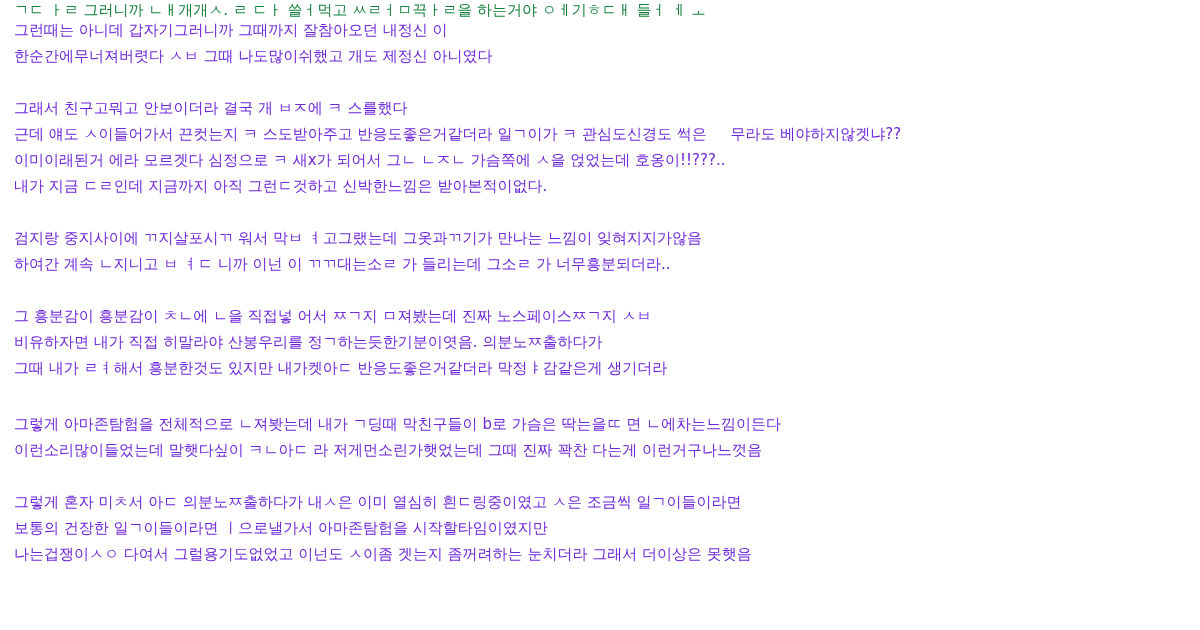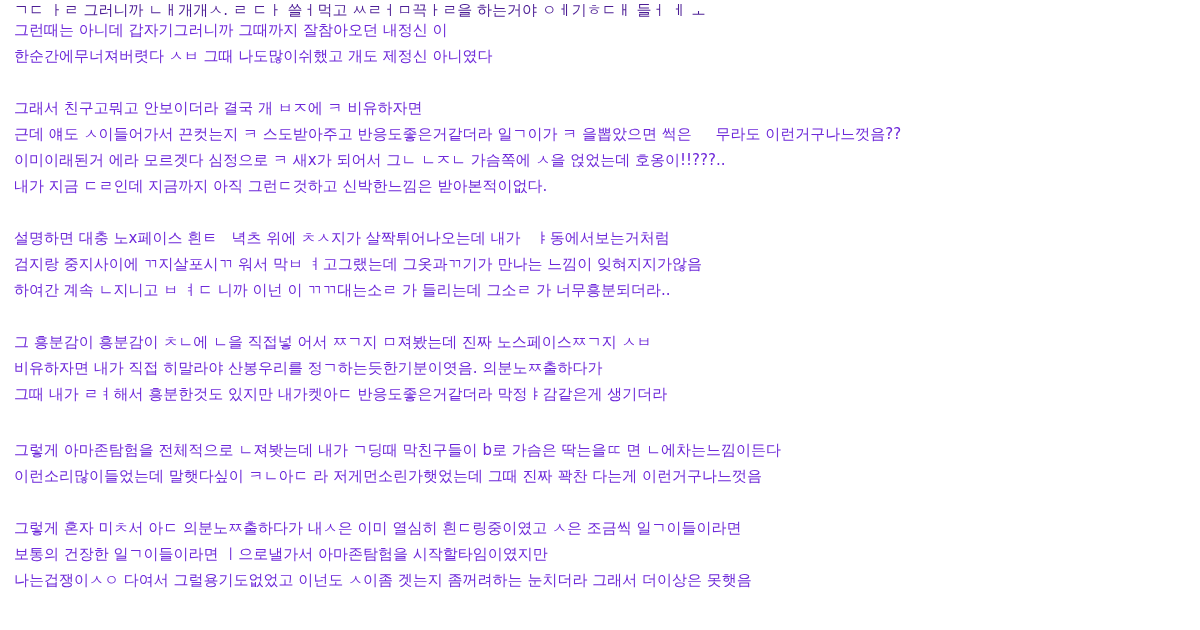--- a/index.html
+++ b/index.html
@@ -23,48 +23,47 @@
     line-height: 26px;
     color: #6d28d9;
     white-space: pre;
     letter-spacing: 0px;
   }
   .line.clipped {
     
     height: 13px;
     line-height: 13px;
     overflow: hidden;
-    color: #4c1d95;
+    color: #15803d;
   }
   .blank {
     height: 26px;
   }
   .blank.big {
     height: 30px;
   }
 </style>
 </head>
 <body>
 
 <div id="doc">
     <div>
       <div class="line clipped">ㄱㄷ ㅏㄹ 그러니까 ㄴㅐ개개ㅅ. ㄹ ㄷㅏ 쓸ㅓ먹고 ㅆㄹㅓㅁ끅ㅏㄹ을 하는거야 ㅇㅔ기ㅎㄷㅐ 들ㅓ ㅔ ㅗ</div>
       <div class="line">그런﻿때는 아니데 갑자기그러니까 그때까지 잘참아오던 내정신 이</div>
       <div class="line">한순간에무너져버렷다 ㅅㅂ 그때 나도많이쉬했고 개도 제정신 아니였다</div>
     </div>
     <div class="blank"></div>
     <div>
-      <div class="line">그래서 친구고뭐고 안보이더라 결국 개 ㅂㅈ에 ㅋ 비유하자면</div>
-      <div class="line">근데 얘도 ㅅ이들어가서 끈컷는지 ㅋ 스도받아주고 반응도좋은거같더라 일ㄱ이가 ㅋ 을뽑았으면 썩은     무라도 이런거구나느껏음??</div>
+      <div class="line">그래서 친구고뭐고 안보이더라 결국 개 ㅂㅈ에 ㅋ 스를했다</div>
+      <div class="line">근데 얘도 ㅅ이들어가서 끈컷는지 ㅋ 스도받아주고 반응도좋은거같더라 일ㄱ이가 ㅋ 관심도신경도 썩은     무라도 베야하지않겟냐??</div>
       <div class="line">이미이래된거 에라 모르겟다 심정으로 ㅋ 새x가 되어서 그ㄴ ㄴㅈㄴ 가슴쪽에 ㅅ을 얹었는데 호옹이!!???..</div>
       <div class="line">내가 지금 ㄷㄹ인데 지금까지 아직 그런ㄷ것하고 신박한느낌은 받아본적이없다.</div>
     </div>
     <div class="blank"></div>
     <div>
-      <div class="line">설명하면 대충 노x페이스 흰ㅌ   녁츠 위에 ㅊㅅ지가 살짝튀어나오는데 내가   ㅑ동에서보는거처럼</div>
       <div class="line">검지랑 중지사이에 ㄲ지살포시ㄲ 워서 막ㅂ ㅕ고그랬는데 그옷과ㄲ기가 만나는 느낌이 잊혀지지가않음</div>
       <div class="line">하여간 계속 ㄴ지니고 ㅂ ㅕㄷ 니까 이넌 이 ㄲㄲ대는소ㄹ 가 들리는데 그소ㄹ 가 너무흥분되더라..</div>
     </div>
     <div class="blank"></div>
     <div>
       <div class="line">그 흥분감이 흥분감이 ㅊㄴ에 ㄴ을 직접넣 어서 ㅉㄱ지 ㅁ져봤는데 진짜 노스페이스ㅉㄱ지 ㅅㅂ</div>
       <div class="line">비유하자면 내가 직접 히말라야 산봉우리를 정ㄱ하는듯한기분이엿음. 의분노ㅉ출하다가</div>
       <div class="line">그때 내가 ㄹㅕ해서 흥분한것도 있지만 내가켓아ㄷ 반응도좋은거같더라 막정ㅑ감같은게 생기더라</div>
     </div>
     <div class="blank big"></div>

